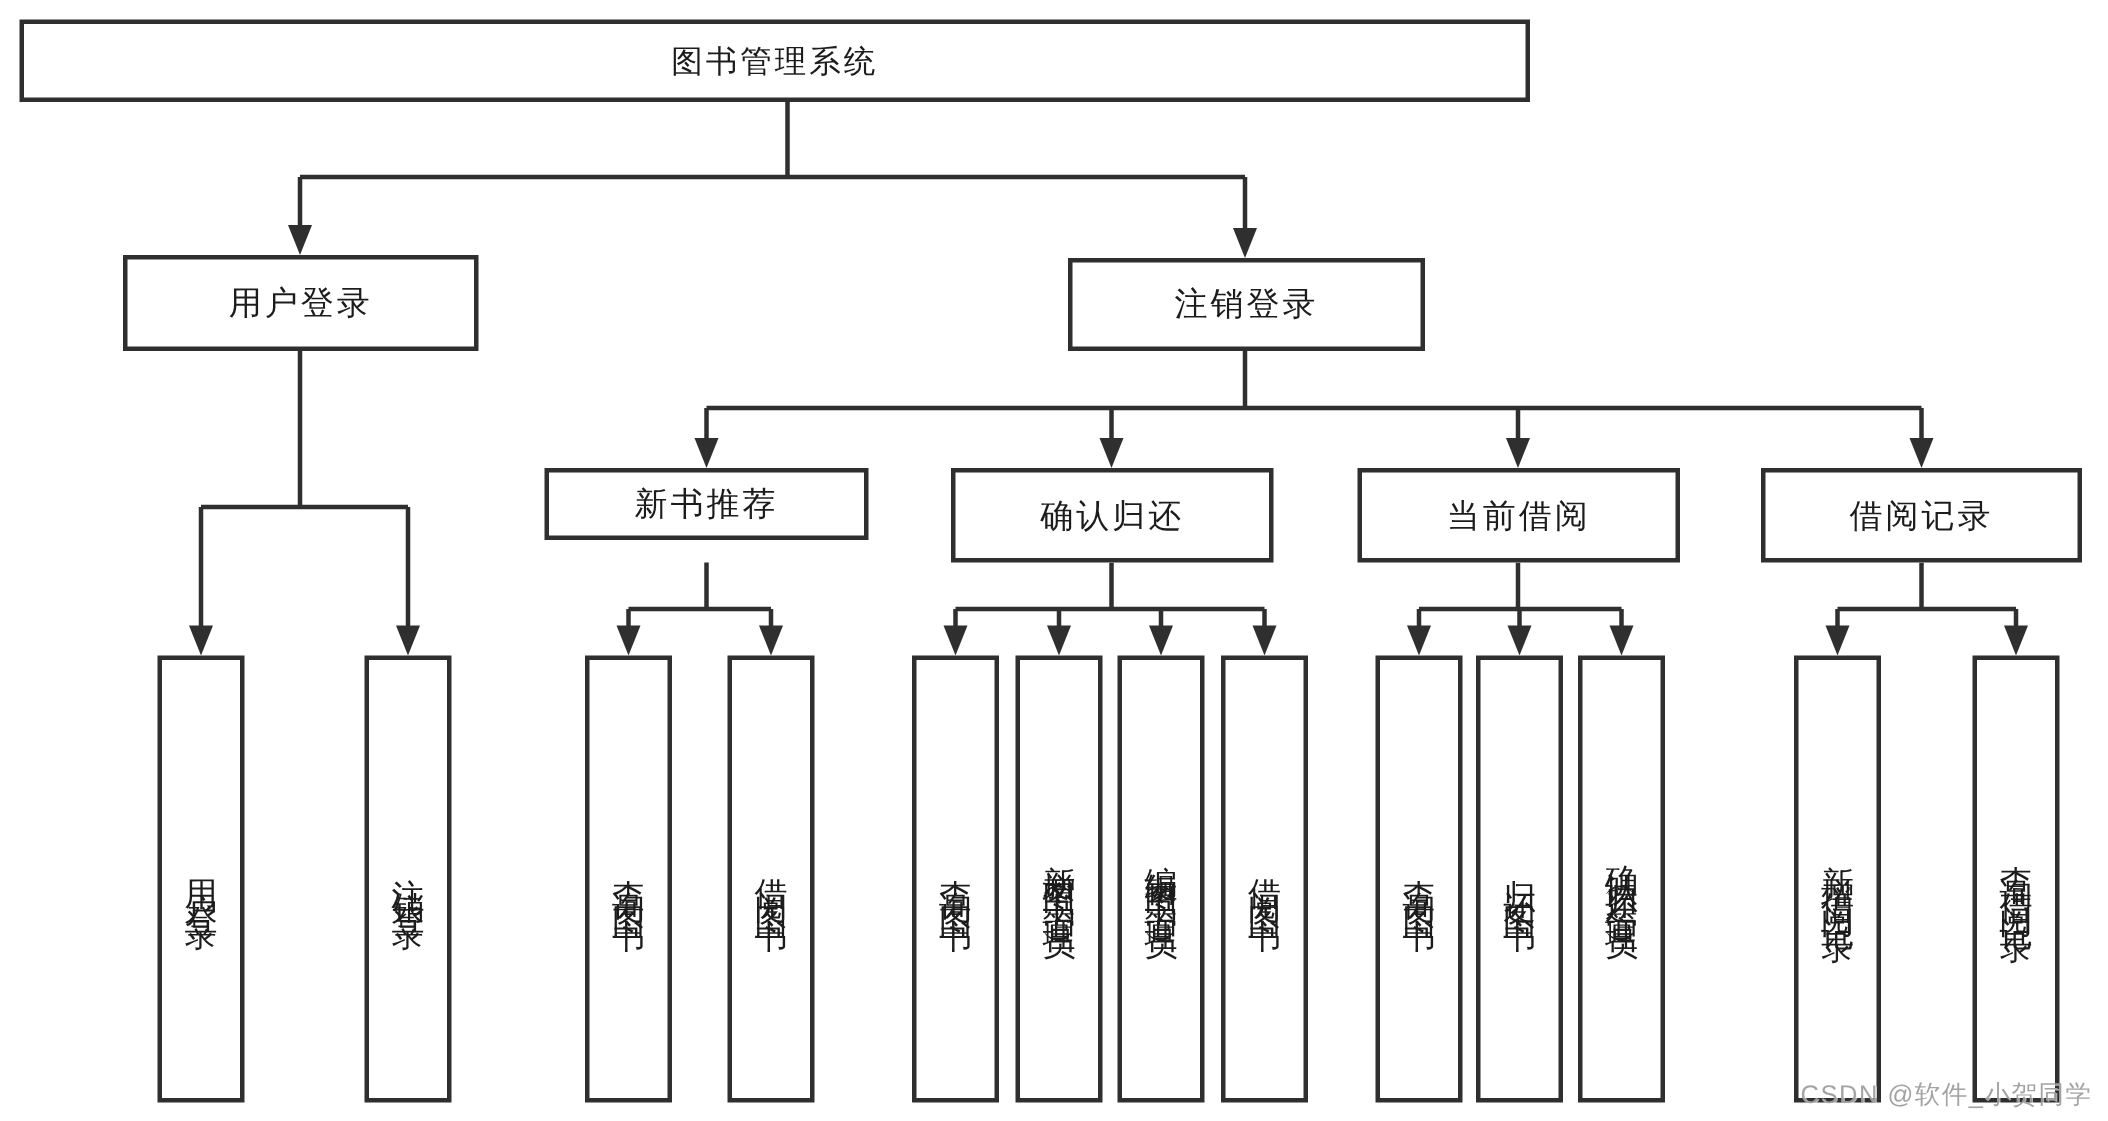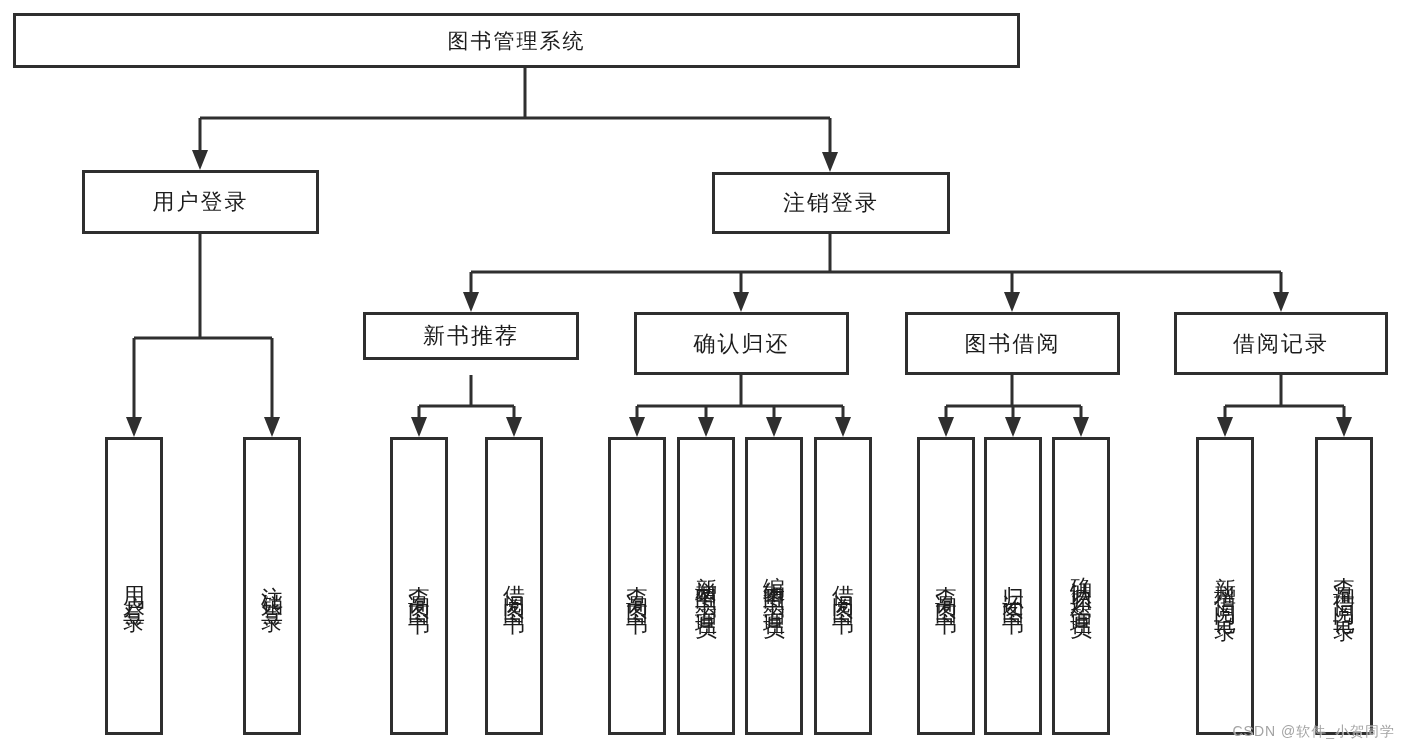--- a/index.html
+++ b/index.html
@@ -41,21 +41,21 @@
     text-orientation: mixed;
     font-size: 22px;
     letter-spacing: 9px;
     line-height: 1;
   }
   .node.v.long { letter-spacing: 6px; }
   .watermark {
     position: absolute;
     right: 10px;
     bottom: 6px;
-    font-size: 14px;
+    font-size: 17px;
     letter-spacing: 1px;
     color: rgba(158, 158, 158, 0.95);
     text-shadow: 1px 1px 0 rgba(255,255,255,0.6);
     z-index: 5;
     white-space: nowrap;
   }
 </style>
 </head>
 <body>
 
@@ -105,21 +105,21 @@
     </g>
   </svg>
 
   <div class="node h root" style="left:13px; top:13px; width:1007px; height:55px;">图书管理系统</div>
 
   <div class="node h" style="left:82px; top:170px; width:237px; height:64px;">用户登录</div>
   <div class="node h" style="left:712px; top:172px; width:238px; height:62px;">注销登录</div>
 
   <div class="node h" style="left:363px; top:312px; width:216px; height:48px;">新书推荐</div>
   <div class="node h" style="left:634px; top:312px; width:215px; height:63px;">确认归还</div>
-  <div class="node h" style="left:905px; top:312px; width:215px; height:63px;">图书借阅</div>
+  <div class="node h" style="left:905px; top:312px; width:215px; height:63px;">当前借阅</div>
   <div class="node h" style="left:1174px; top:312px; width:214px; height:63px;">借阅记录</div>
 
   <div class="node v" style="left:105px;">用户登录</div>
   <div class="node v" style="left:243px;">注销登录</div>
 
   <div class="node v" style="left:390px;">查询图书</div>
   <div class="node v" style="left:485px;">借阅图书</div>
 
   <div class="node v" style="left:608px;">查询图书</div>
   <div class="node v long" style="left:677px;">新增图书（管理员）</div>

